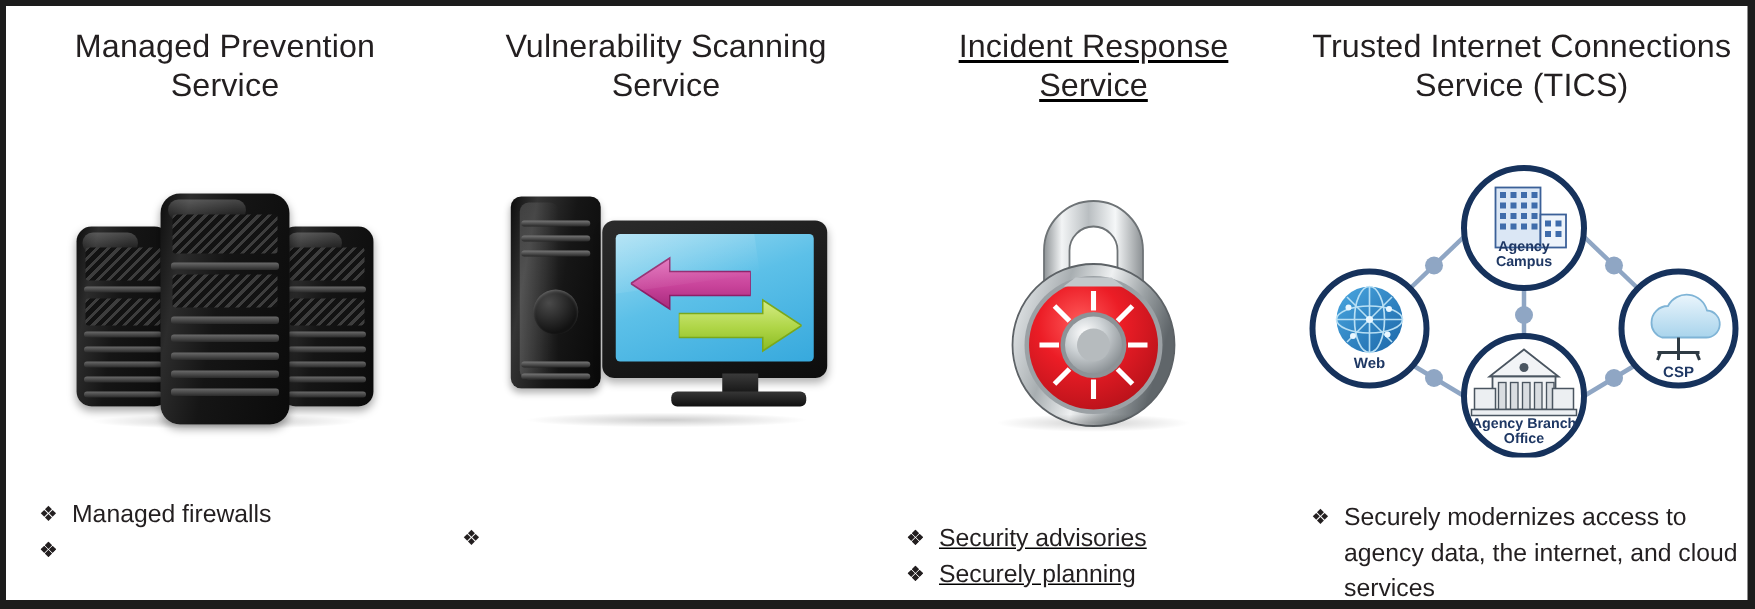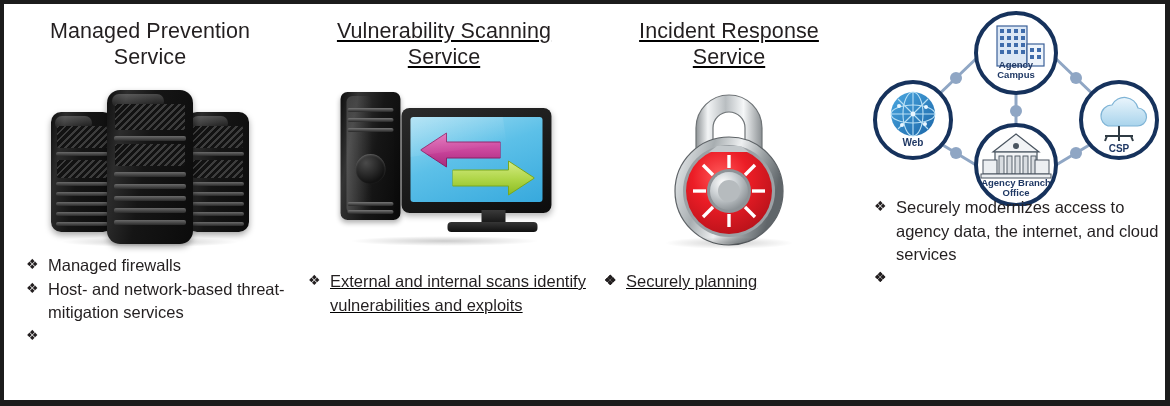--- a/index.html
+++ b/index.html
@@ -19,23 +19,24 @@
   #cols{
     display:flex;
     width:100%;height:100%;
     box-sizing:border-box;
   }
   .col{
     position:relative;
     box-sizing:border-box;
     display:flex;flex-direction:column;
     padding-top:6px;
+    gap:39px;
   }
   .col.c1{width:292px;}
-  .col.c2{width:296px;text-decoration:underline;}
+  .col.c2{width:296px;}
   .col.c3{width:274px;text-decoration:underline;}
   .col.c4{width:299px;}
 
   .heading{
     text-align:center;
     font-size:21.5px;
     line-height:26px;
     color:#231f20;
     font-weight:400;
     letter-spacing:0.1px;
@@ -159,21 +160,21 @@
             <div class="vent" style="top:106px;"></div>
             <div class="vent" style="top:118px;"></div>
             <div class="vent" style="top:130px;"></div>
           </div>
           <div class="srvshadow"></div>
         </div>
       </div>
       <div class="list-wrap">
         <ul class="bullets">
           <li><span class="bul">❖</span><span>Managed firewalls</span></li>
-          <li><span class="bul">❖</span><span>Host- and network-based threat-mitigation services</span></li>
+          <li><span class="bul">❖</span></li>
           <li><span class="bul">❖</span></li>
         </ul>
       </div>
     </div>
 
     <div class="col c2">
       <div class="heading">Vulnerability Scanning
 Service</div>
       <div class="art">
         <div class="pcart">
@@ -214,21 +215,21 @@
               </div>
             </div>
           </div>
           <div class="mstand"></div>
           <div class="mbase"></div>
           <div class="pcshadow"></div>
         </div>
       </div>
       <div class="list-wrap">
         <ul class="bullets">
-          <li><span class="bul">❖</span><span>External and internal scans identify vulnerabilities and exploits</span></li>
+          <li><span class="bul">❖</span></li>
         </ul>
       </div>
     </div>
 
     <div class="col c3">
       <div class="heading">Incident Response
 Service</div>
       <div class="art">
         <div class="lockart">
           <svg width="160" height="172" viewBox="0 0 160 172">
@@ -281,28 +282,30 @@
             <circle cx="80" cy="113" r="22" fill="#8d9397"></circle>
             <circle cx="80" cy="113" r="19" fill="url(#knobGrad)"></circle>
             <circle cx="80" cy="113" r="11" fill="#b6bbbe"></circle>
           </svg>
           <div class="lockshadow"></div>
         </div>
       </div>
       <div class="list-wrap">
         <ul class="bullets">
           <li><span class="bul">❖</span></li>
-          <li><span class="bul">❖</span></li>
+          <li><span class="bul">❖</span><span>Security advisories</span></li>
           <li><span class="bul">❖</span></li>
           <li><span class="bul">❖</span><span>Securely planning</span></li>
         </ul>
       </div>
     </div>
 
     <div class="col c4">
+      <div class="heading">Trusted Internet Connections
+Service (TICS)</div>
       <div class="art">
         <div class="ticsart">
           <svg width="290" height="196" viewBox="0 0 290 196">
             <defs>
               <linearGradient id="globeG" x1="0" y1="0" x2="1" y2="1">
                 <stop offset="0%" stop-color="#4aa7e0"></stop>
                 <stop offset="100%" stop-color="#1b66a8"></stop>
               </linearGradient>
               <linearGradient id="cloudG" x1="0" y1="0" x2="0" y2="1">
                 <stop offset="0%" stop-color="#eaf5fc"></stop>

